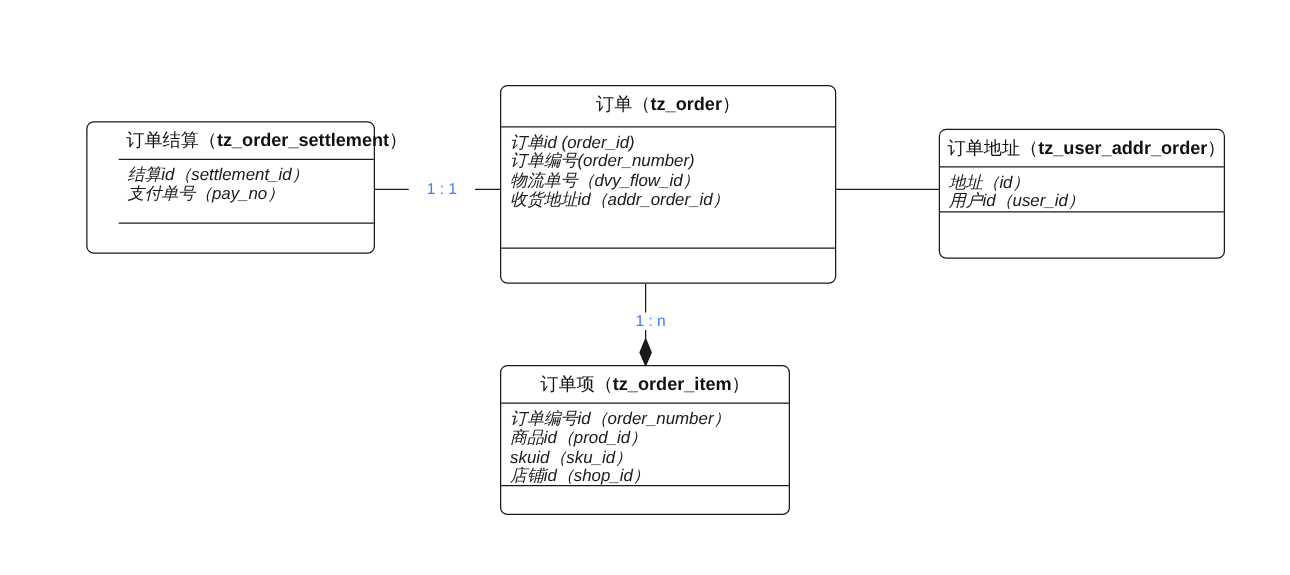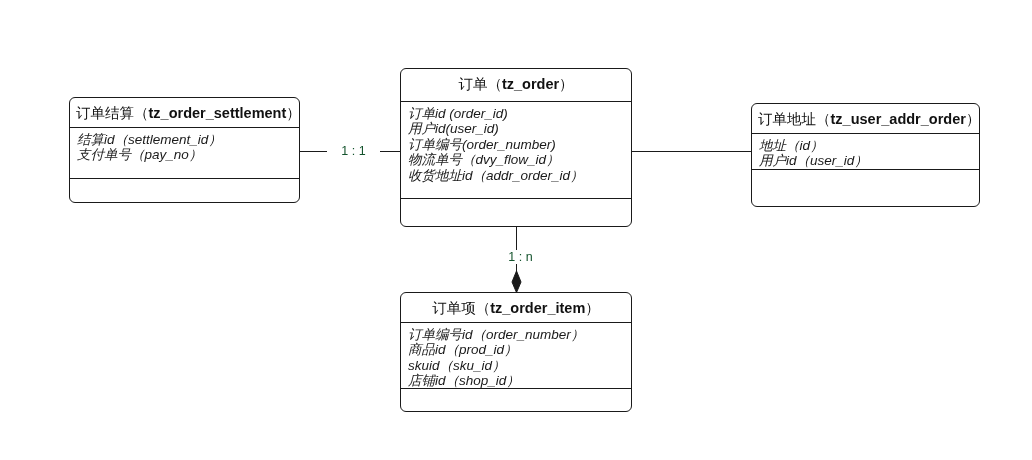--- a/index.html
+++ b/index.html
@@ -78,21 +78,21 @@
     position: absolute;
     width: 0;
     border-left: 1.6px solid #1a1a1a;
     z-index: 1;
   }
   .conn-label {
     position: absolute;
     background: #ffffff;
     font-size: 12.5px;
     line-height: 14px;
-    color: #14532d;
+    color: #3b82f6;
     padding: 0 4px;
     white-space: nowrap;
     z-index: 3;
     text-align: center;
   }
   .diamond {
     position: absolute;
     z-index: 3;
   }
 </style>
@@ -105,38 +105,37 @@
   <div class="conn-label" style="left:327px; top:144px; width:45px;">1 : 1</div>
 
   <div class="conn-h" style="left:632px; top:151px; width:119px;"></div>
 
   <div class="conn-v" style="left:516px; top:227px; height:65px;"></div>
   <div class="conn-label" style="left:494px; top:250px; width:45px;">1 : n</div>
   <svg class="diamond" width="13" height="22" viewBox="0 0 13 22" style="left:510px; top:271px;">
     <polygon points="6.5,0 11,11 6.5,21.5 2,11" fill="#1a1a1a" stroke="#1a1a1a" stroke-width="1"></polygon>
   </svg>
 
-  <div class="entity" style="left:69px; top:97px; width:231px; height:106px;">
+  <div class="entity" style="left:69px; top:97px; width:231px; height:106px;padding-left:25px;">
     <div class="entity-title" style="height:30px;">
       <span>订单结算（</span><span class="tbl">tz_order_settlement</span><span>）</span>
     </div>
     <div class="entity-attrs" style="height:51px;">
       <div class="attr-row">结算id（settlement_id）</div>
       <div class="attr-row">支付单号（pay_no）</div>
     </div>
     <div class="entity-methods"></div>
   </div>
 
-  <div class="entity" style="left:400px; top:68px; width:232px; height:159px;">
+  <div class="entity" style="left:400px; top:68px; width:269px; height:159px;">
     <div class="entity-title" style="height:33px;">
       <span>订单（</span><span class="tbl">tz_order</span><span>）</span>
     </div>
     <div class="entity-attrs" style="height:97px;">
       <div class="attr-row">订单id (order_id)</div>
-      <div class="attr-row">用户id(user_id)</div>
       <div class="attr-row">订单编号(order_number)</div>
       <div class="attr-row">物流单号（dvy_flow_id）</div>
       <div class="attr-row">收货地址id（addr_order_id）</div>
     </div>
     <div class="entity-methods"></div>
   </div>
 
   <div class="entity" style="left:751px; top:103px; width:229px; height:104px;">
     <div class="entity-title" style="height:30px;">
       <span>订单地址（</span><span class="tbl">tz_user_addr_order</span><span>）</span>

